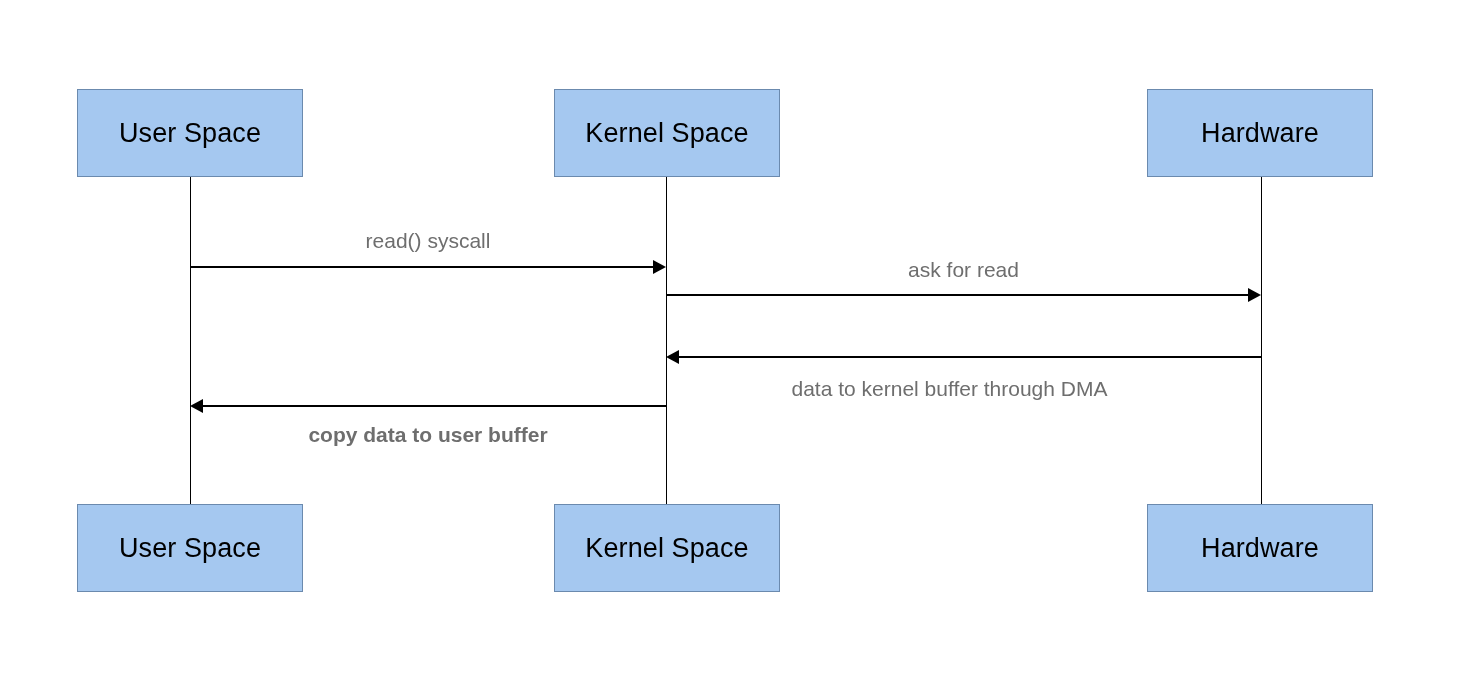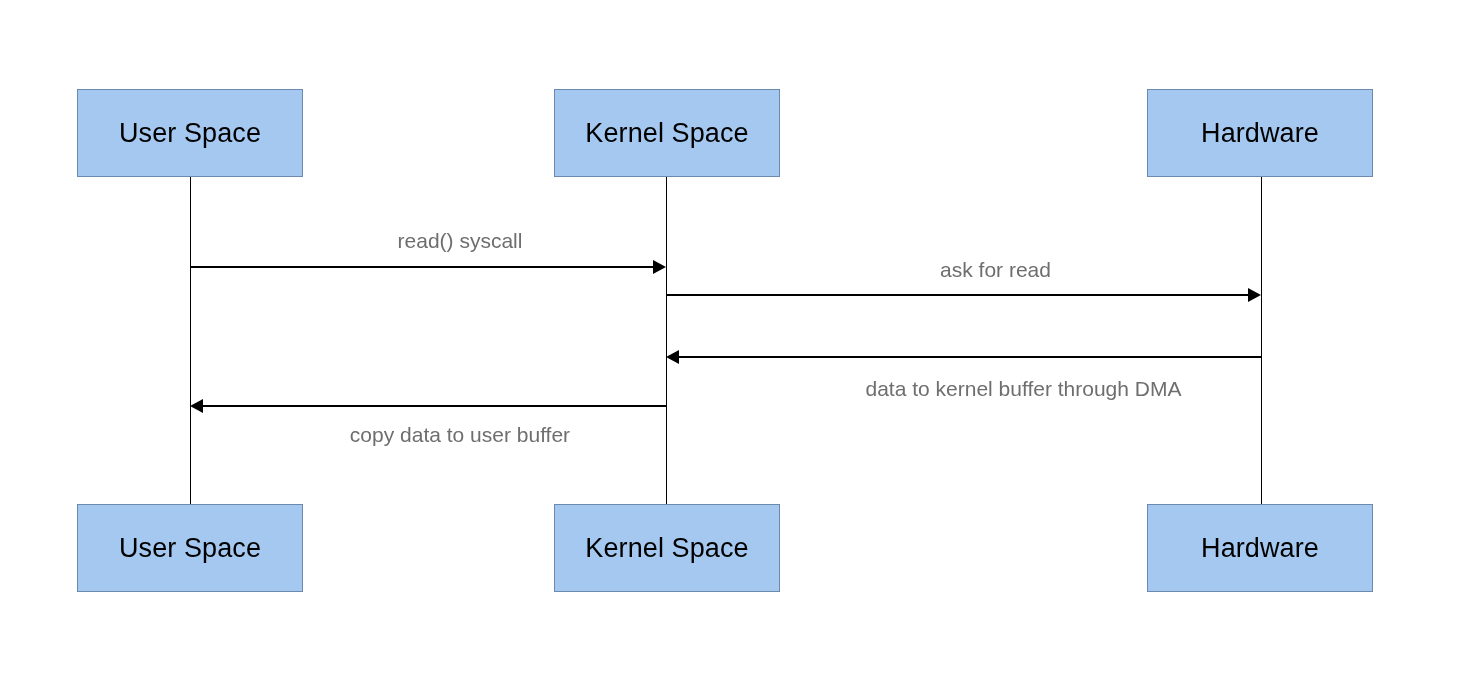--- a/index.html
+++ b/index.html
@@ -65,21 +65,20 @@
   .arrowhead.left {
     border-right: 13px solid #000000;
   }
   .msg-label {
     position: absolute;
     font-size: 21px;
     line-height: 1;
     color: #6e6e6e;
     white-space: nowrap;
     text-align: center;
-    margin-left: 32px;
   }
 </style>
 </head>
 <body>
 
 <div id="canvas">
 
   <div class="lifeline" style="left:190px; top:177px; height:327px;"></div>
   <div class="lifeline" style="left:666px; top:177px; height:327px;"></div>
   <div class="lifeline" style="left:1261px; top:177px; height:327px;"></div>
@@ -107,19 +106,19 @@
   <div class="msg-line" style="left:190px; top:266px; width:463px;"></div>
   <div class="arrowhead right" style="left:653px; top:260px;"></div>
   <div class="msg-label" style="left:190px; top:230px; width:476px;">read() syscall</div>
 
   <div class="msg-line" style="left:666px; top:294px; width:582px;"></div>
   <div class="arrowhead right" style="left:1248px; top:288px;"></div>
   <div class="msg-label" style="left:666px; top:259px; width:595px;">ask for read</div>
 
   <div class="msg-line" style="left:679px; top:356px; width:582px;"></div>
   <div class="arrowhead left" style="left:666px; top:350px;"></div>
-  <div class="msg-label" style="left:694px; top:378px; width:595px;">data to kernel buffer through DMA</div>
+  <div class="msg-label" style="left:652px; top:378px; width:595px;">data to kernel buffer through DMA</div>
 
   <div class="msg-line" style="left:203px; top:405px; width:463px;"></div>
   <div class="arrowhead left" style="left:190px; top:399px;"></div>
-  <div class="msg-label" style="left:190px; top:424px; width:476px;">copy data to user buffer</div>
+  <div class="msg-label" style="left:190px; top:424px; width:476px;font-weight:bold;">copy data to user buffer</div>
 
 </div>
 
 </body></html>

